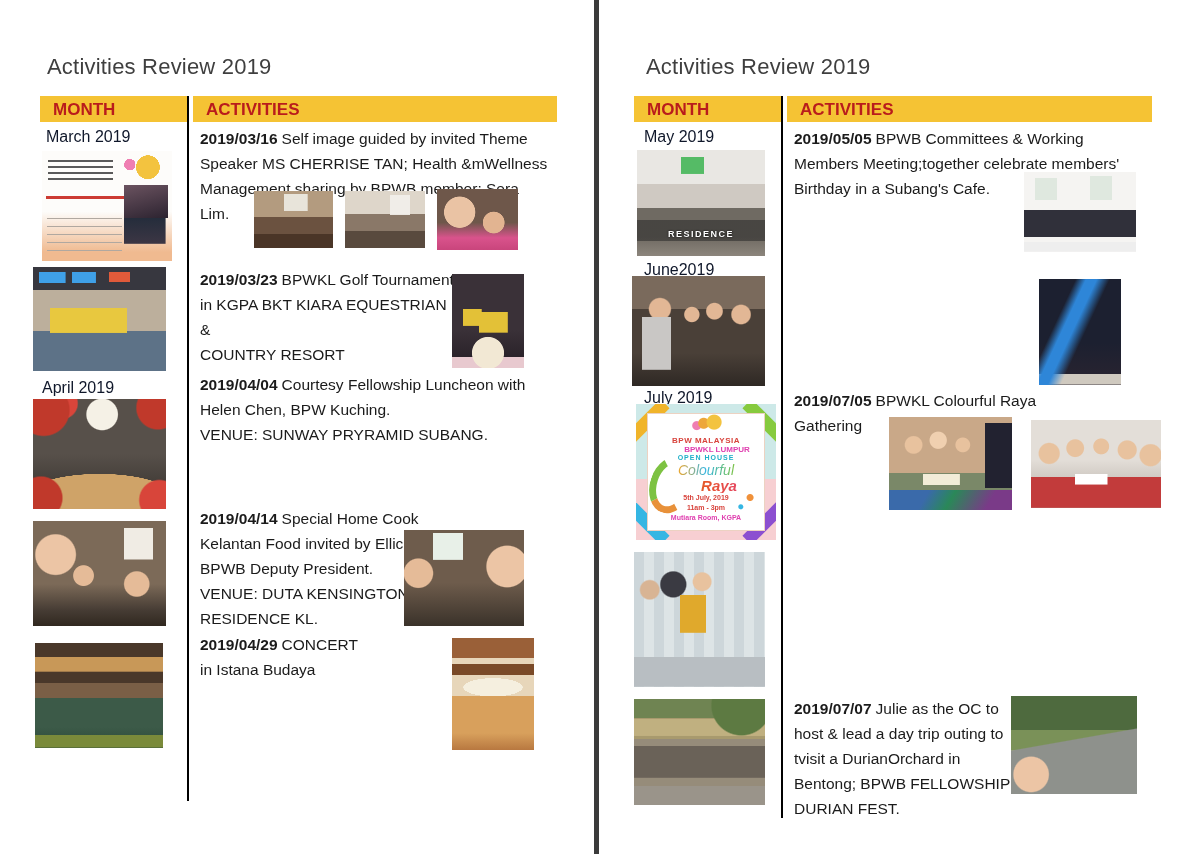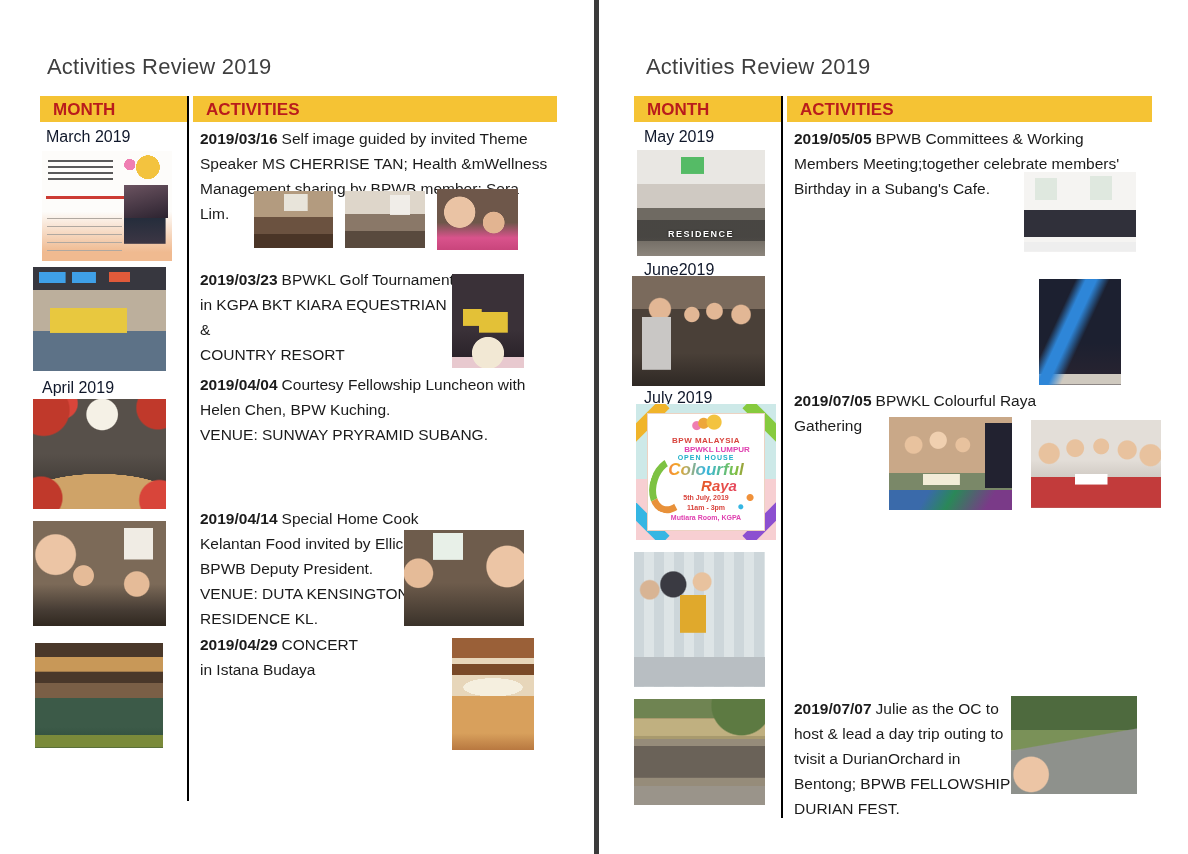--- a/index.html
+++ b/index.html
@@ -185,21 +185,21 @@
   .rb-tl{left:-12px;top:10px;transform:rotate(-45deg);background:#f0b42a;}
   .rb-tr{right:-12px;top:10px;transform:rotate(45deg);background:#86ca3e;}
   .rb-bl{left:-12px;bottom:10px;transform:rotate(45deg);background:#35b6e3;}
   .rb-br{right:-12px;bottom:10px;transform:rotate(-45deg);background:#8c4fd0;}
   .poster-moon{position:absolute;left:2px;top:42px;width:42px;height:58px;
     border:7px solid transparent;border-left-color:#7dc242;border-bottom-color:#e8913a;
     border-radius:50%;transform:rotate(18deg);}
   .p-org1{margin-top:22px;color:#d8433c;font-weight:700;font-size:8px;letter-spacing:.5px;}
   .p-org2{color:#e040b0;font-weight:700;font-size:8px;padding-left:22px;}
   .p-org3{color:#1fb0c8;font-weight:700;font-size:7px;letter-spacing:1px;}
-  .p-t1{font-size:17px;font-style:italic;font-weight:700;line-height:18px;
+  .p-t1{font-size:14px;font-style:italic;font-weight:400;line-height:18px;
     background:linear-gradient(90deg,#e23b8e,#f6a623,#35b6e3,#7dc242,#e8542a);
     -webkit-background-clip:text;background-clip:text;color:transparent;}
   .p-t2{font-size:15px;font-style:italic;font-weight:700;line-height:14px;padding-left:26px;
     background:linear-gradient(90deg,#7dc242,#e8542a,#e23b8e);
     -webkit-background-clip:text;background-clip:text;color:transparent;}
   .p-d1,.p-d2{color:#d8433c;font-weight:700;font-size:7px;line-height:10px;}
   .p-d3{color:#e040b0;font-weight:700;font-size:7px;line-height:10px;}
 </style>
 </head>
 <body>

